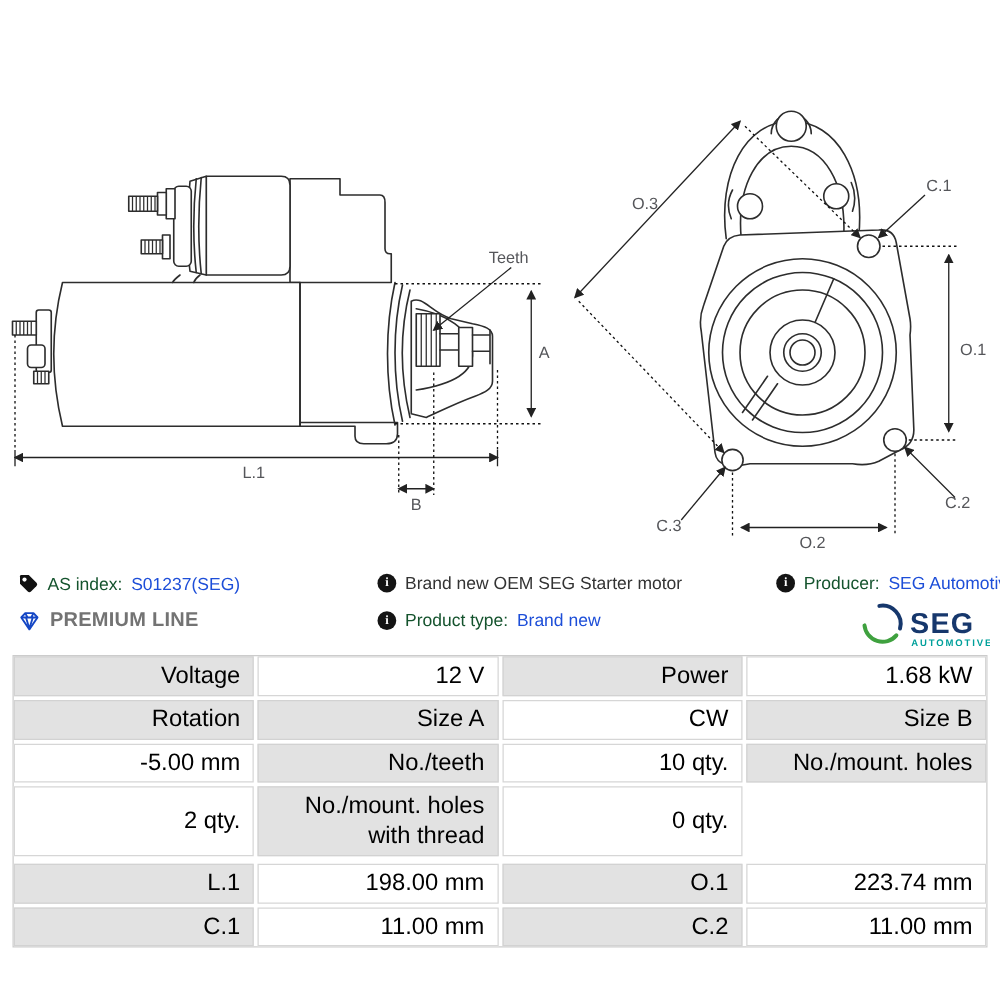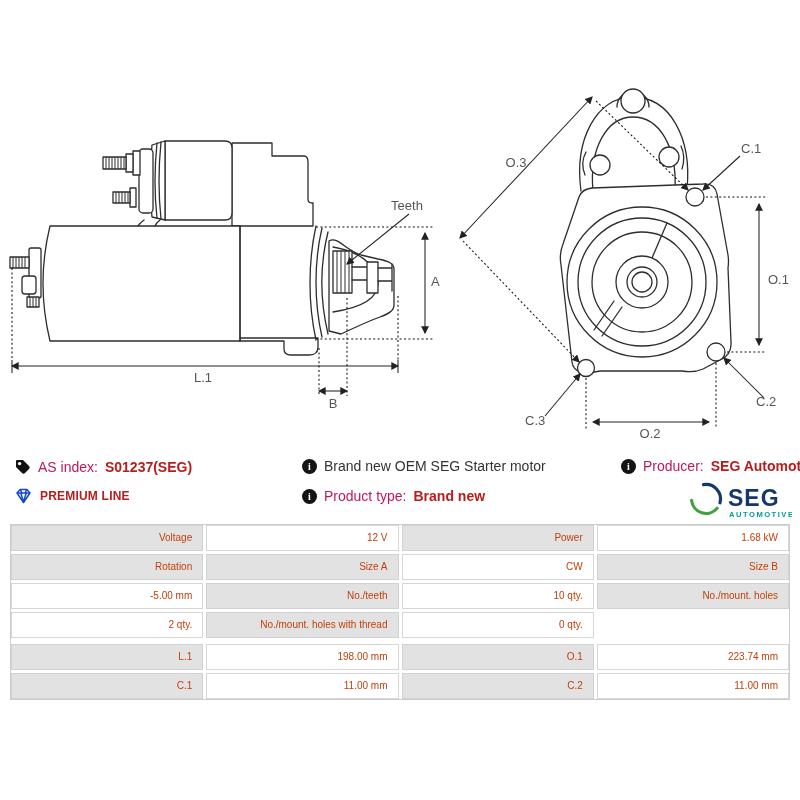--- a/index.html
+++ b/index.html
@@ -9,30 +9,30 @@
   #drawing{position:absolute;left:0;top:55px;width:800px;height:400px;}
   #drawing path,#drawing circle,#drawing rect,#drawing line{vector-effect:non-scaling-stroke;}
   .part{fill:#fff;stroke:#2d2d2d;stroke-width:1.3;stroke-linejoin:round;}
   .partline{fill:none;stroke:#2d2d2d;stroke-width:1.3;stroke-linejoin:round;stroke-linecap:round;}
   .hatch{fill:none;stroke:#2d2d2d;stroke-width:1;}
   .dim{fill:none;stroke:#222;stroke-width:1.05;}
   .dot{fill:none;stroke:#111;stroke-width:1.05;stroke-dasharray:2 2.4;}
   .dimtxt{font-family:"Liberation Sans",sans-serif;font-size:13px;fill:#55565a;}
   
   .inf{position:absolute;display:flex;align-items:center;gap:7px;font-size:14px;white-space:nowrap;}
-  .muted{color:#be185d;}
-  .strong{color:#b91c1c;font-weight:700;}
-  .premium{color:#b91c1c;font-weight:700;font-size:12px;letter-spacing:.2px;}
+  .muted{color:#14532d;}
+  .strong{color:#1d4ed8;font-weight:400;}
+  .premium{color:#737373;font-weight:700;font-size:16px;letter-spacing:.2px;}
   .iicon{display:inline-flex;width:15px;height:15px;border-radius:50%;background:#141414;color:#fff;
          align-items:center;justify-content:center;font:700 10px "Liberation Serif",serif;flex:0 0 auto;}
   
   #spec{position:absolute;left:10px;top:524px;width:780px;border:1px solid #ccc;
         display:grid;grid-template-columns:repeat(4,1fr);gap:3px;background:#fff;box-sizing:border-box;}
-  .cell{display:flex;align-items:center;justify-content:flex-end;text-align:center;
-        padding:3px 10px;min-height:26px;box-sizing:border-box;font-size:10px;line-height:1.25;color:#c2410c;}
+  .cell{display:flex;align-items:center;justify-content:flex-end;text-align:right;
+        padding:3px 10px;min-height:26px;box-sizing:border-box;font-size:19px;line-height:1.25;color:#000000;}
   .c-lbl{background:#e2e2e2;border:1px solid #d2d2d2;}
   .c-val{background:#fff;border:1px solid #d6d6d6;padding-left:36px;}
   .spacer{grid-column:1/-1;height:0;}
 </style>
 </head>
 <body>
 
 <div id="page">
 
   <svg id="drawing" viewBox="0 55 800 400" xmlns="http://www.w3.org/2000/svg">

